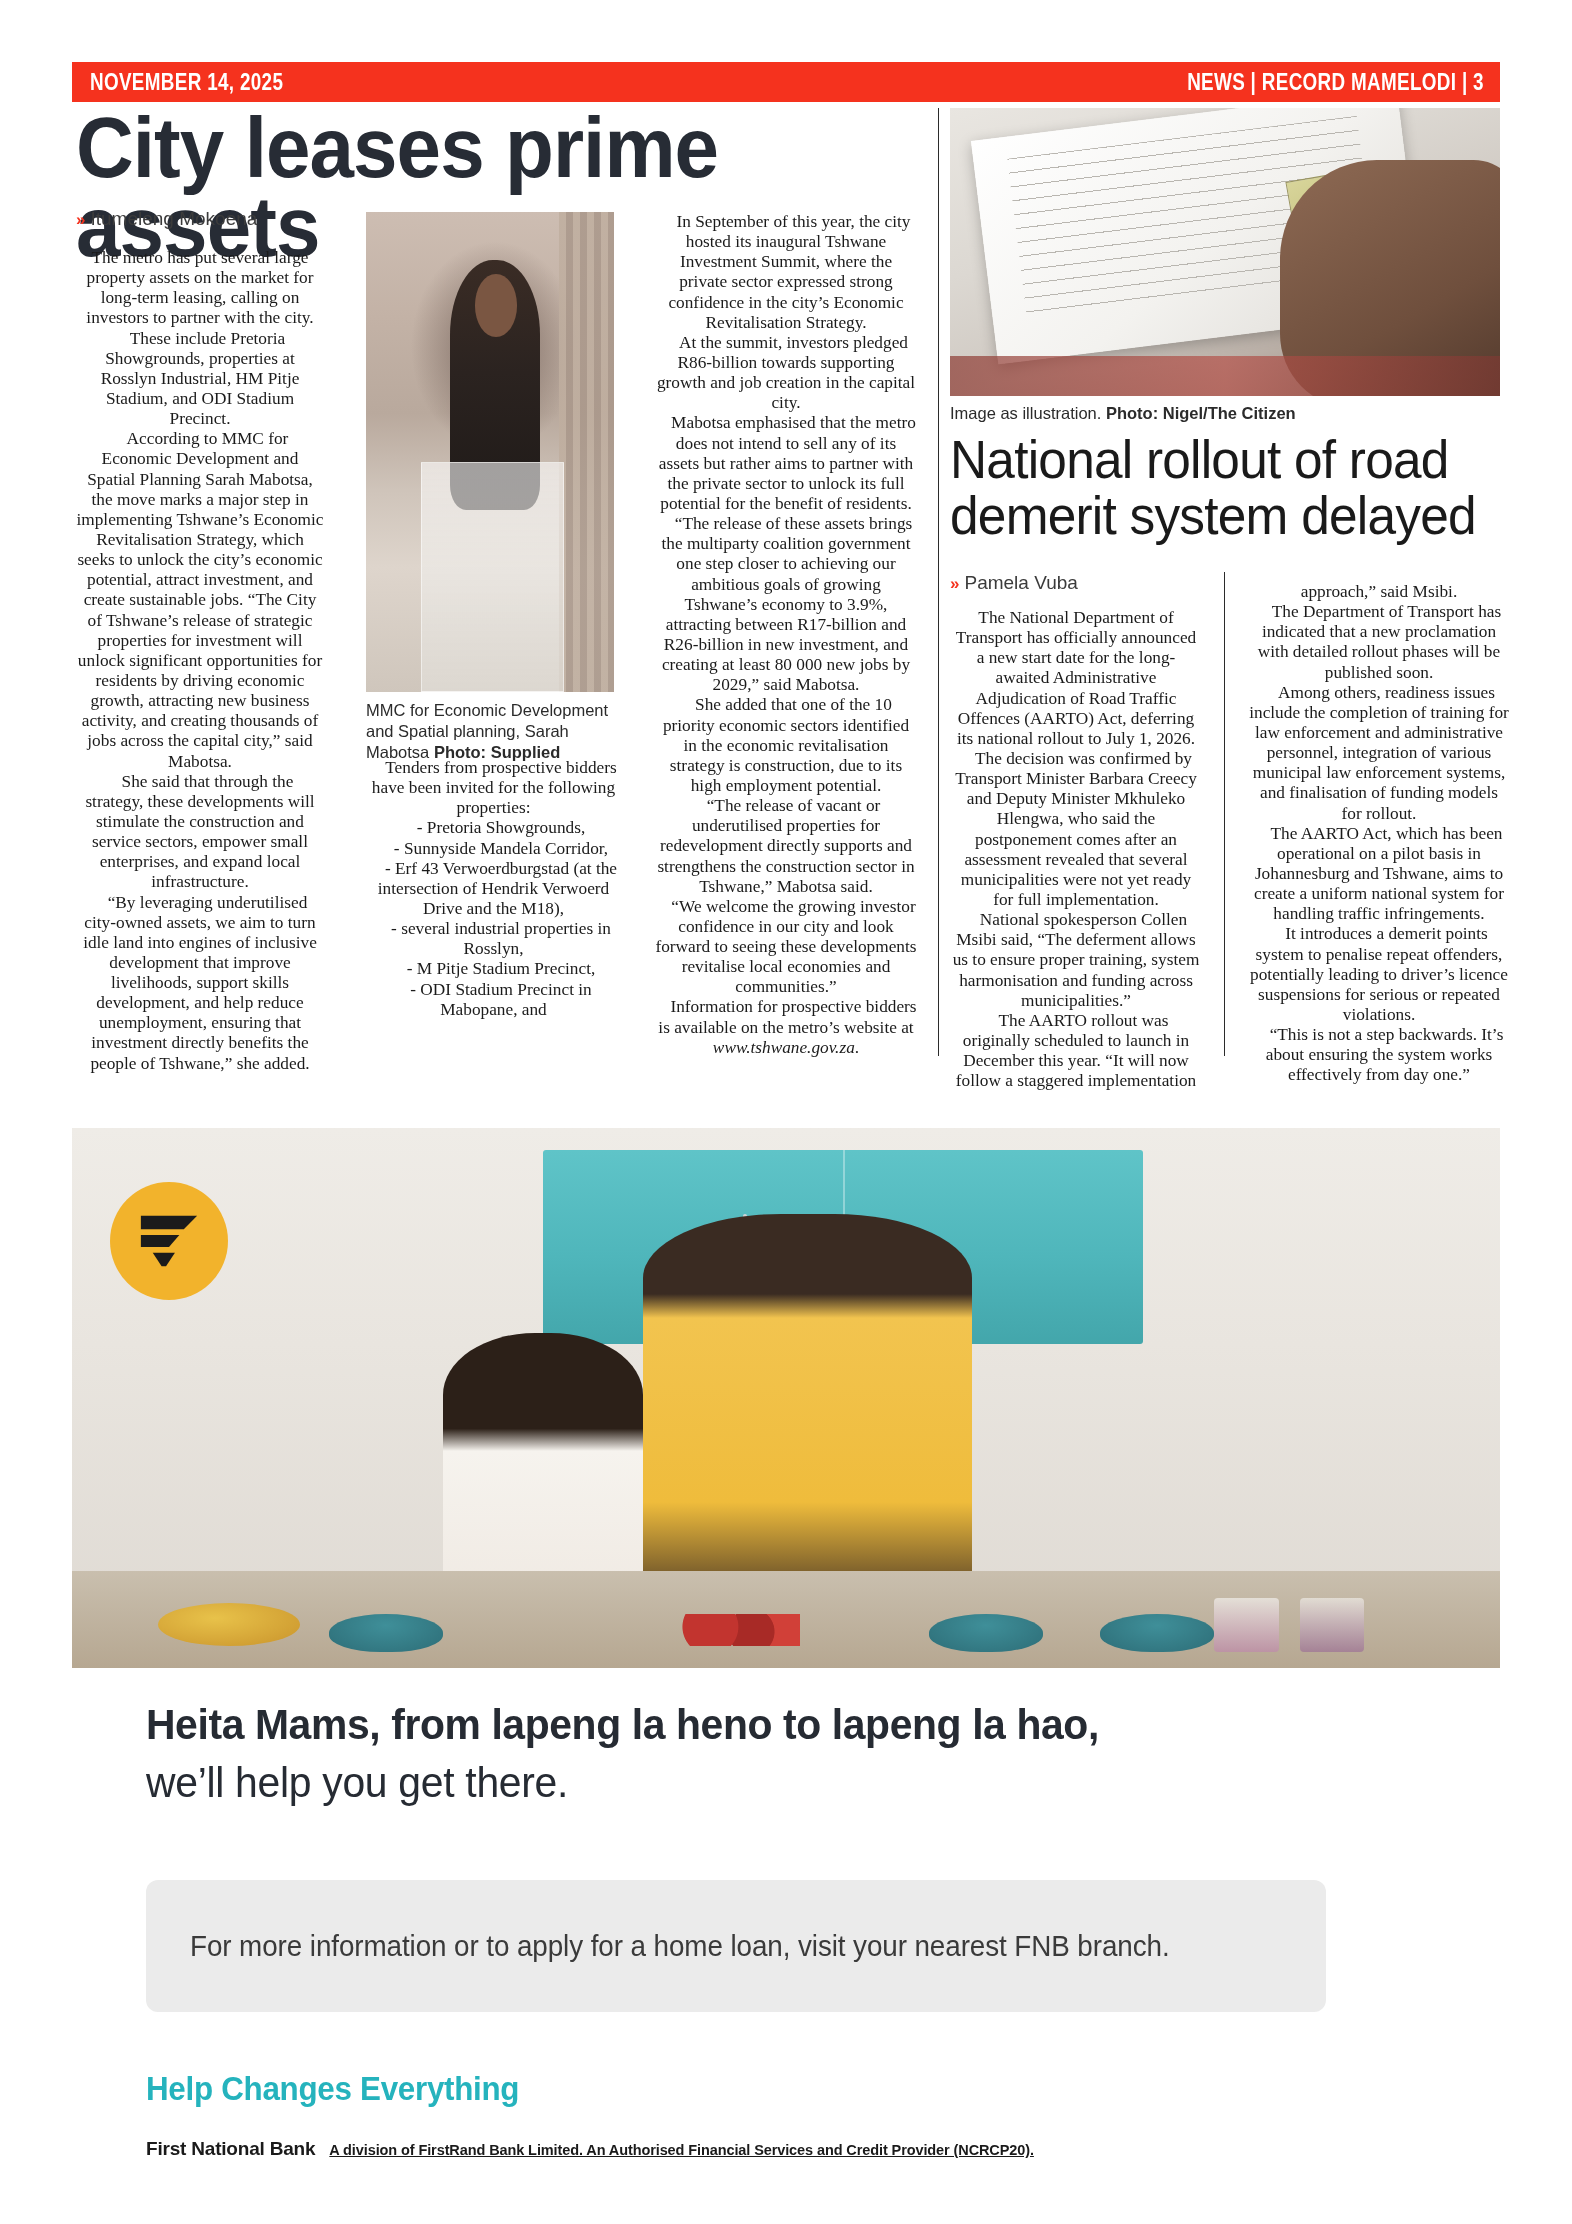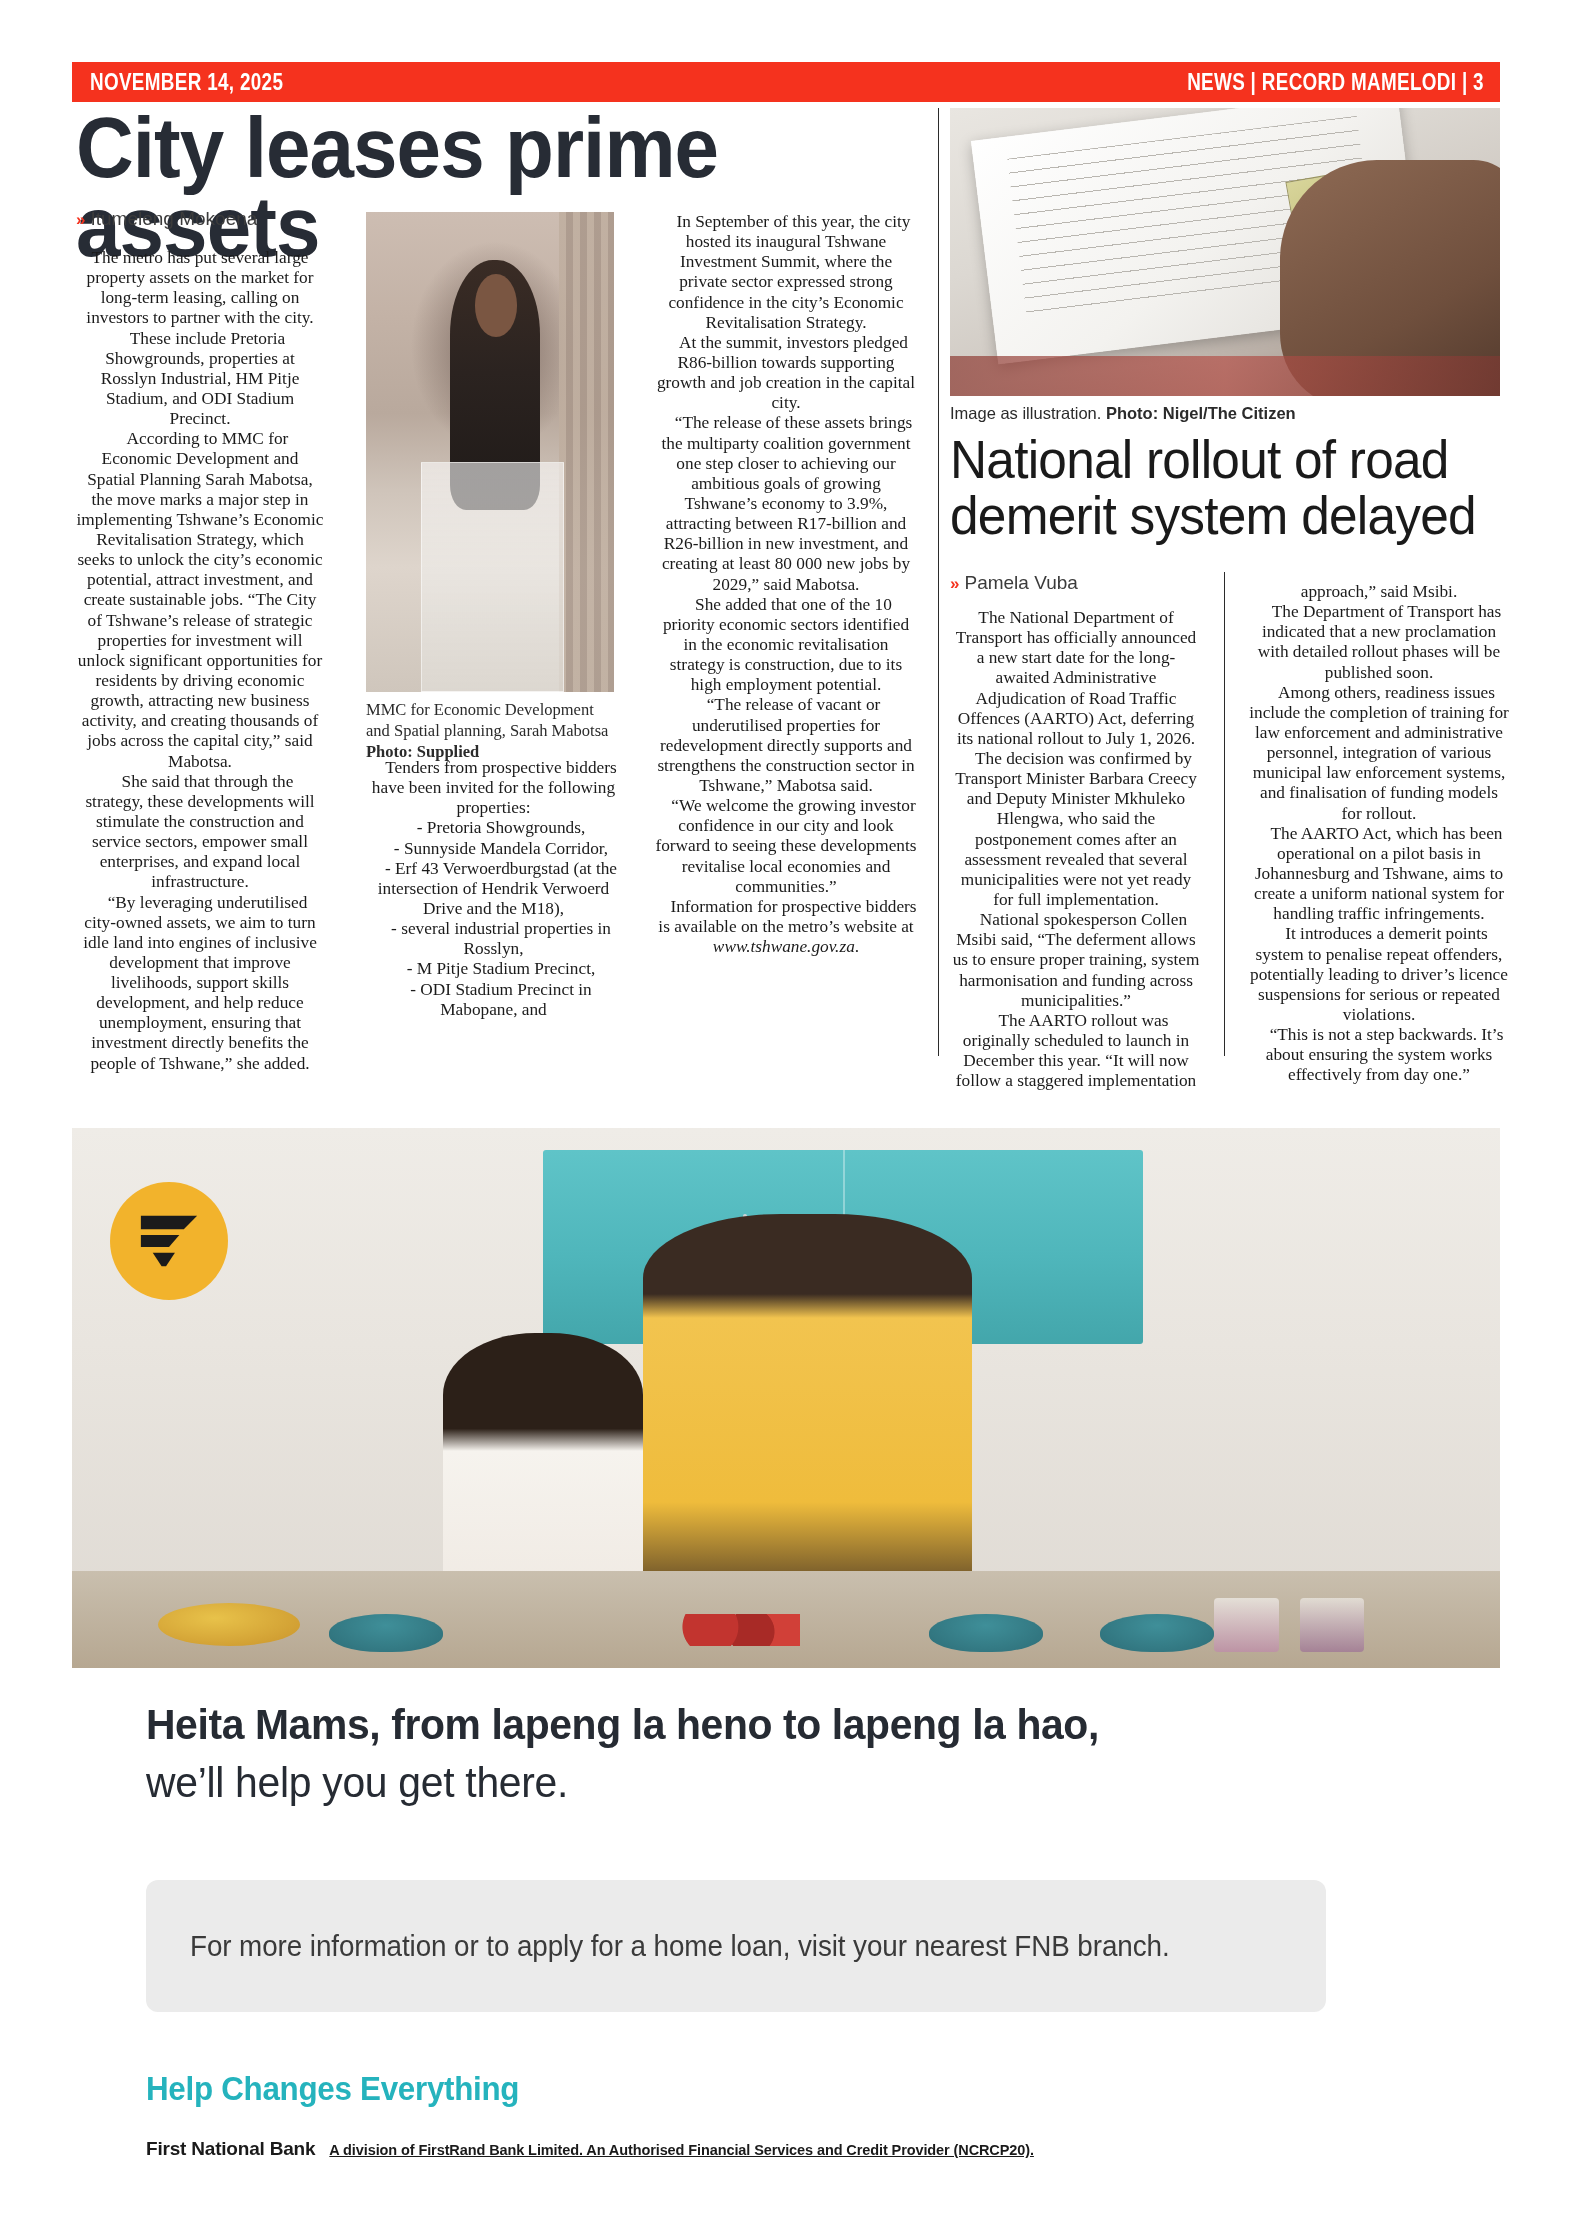--- a/index.html
+++ b/index.html
@@ -75,21 +75,21 @@
     background: linear-gradient(180deg, rgba(255,255,255,0.58), rgba(225,222,216,0.72));
     border:1px solid rgba(255,255,255,0.5);
   }
   .photo1 .curtain {
     position:absolute; right:0; top:0; width:22%; height:100%;
     background: repeating-linear-gradient(90deg,#bfae9f 0 7px,#a9978a 7px 14px);
     opacity:.85;
   }
   .cap1 {
     position: absolute; left: 366px; top: 700px; width: 252px;
-    font-family: Liberation Serif, serif; font-size: 16.5px; line-height: 1.26; color: #2b2b2b;
+    font-family: Liberation Sans, sans-serif; font-size: 16.5px; line-height: 1.26; color: #2b2b2b;
   }
   .cap1 b { font-weight: 700; }
 
   
   .vrule { position: absolute; width: 1px; background: #2b2b2b; }
 
   
   .photo2 {
     position: absolute; left: 950px; top: 108px; width: 550px; height: 288px;
     overflow: hidden;
@@ -289,20 +289,21 @@
     <p class="dash">- Sunnyside Mandela Corridor,</p>
     <p class="dash">- Erf 43 Verwoerdburgstad (at the intersection of Hendrik Verwoerd Drive and the M18),</p>
     <p class="dash">- several industrial properties in Rosslyn,</p>
     <p class="dash">- M Pitje Stadium Precinct,</p>
     <p class="dash">- ODI Stadium Precinct in Mabopane, and</p>
   </div>
 
   <div class="col" id="col3">
     <p>In September of this year, the city hosted its inaugural Tshwane Investment Summit, where the private sector expressed strong confidence in the city’s Economic Revitalisation Strategy.</p>
     <p>At the summit, investors pledged R86-billion towards supporting growth and job creation in the capital city.</p>
+    <p>Mabotsa emphasised that the metro does not intend to sell any of its assets but rather aims to partner with the private sector to unlock its full potential for the benefit of residents.</p>
     <p>“The release of these assets brings the multiparty coalition government one step closer to achieving our ambitious goals of growing Tshwane’s economy to 3.9%, attracting between R17-billion and R26-billion in new investment, and creating at least 80 000 new jobs by 2029,” said Mabotsa.</p>
     <p>She added that one of the 10 priority economic sectors identified in the economic revitalisation strategy is construction, due to its high employment potential.</p>
     <p>“The release of vacant or underutilised properties for redevelopment directly supports and strengthens the construction sector in Tshwane,” Mabotsa said.</p>
     <p>“We welcome the growing investor confidence in our city and look forward to seeing these developments revitalise local economies and communities.”</p>
     <p><span>Information for prospective bidders is available on the metro’s website at </span><span class="it">www.tshwane.gov.za</span><span>.</span></p>
   </div>
 
   <div class="vrule" style="left:938px; top:108px; height:948px;"></div>
   <div class="vrule" style="left:1224px; top:572px; height:484px;"></div>
 

